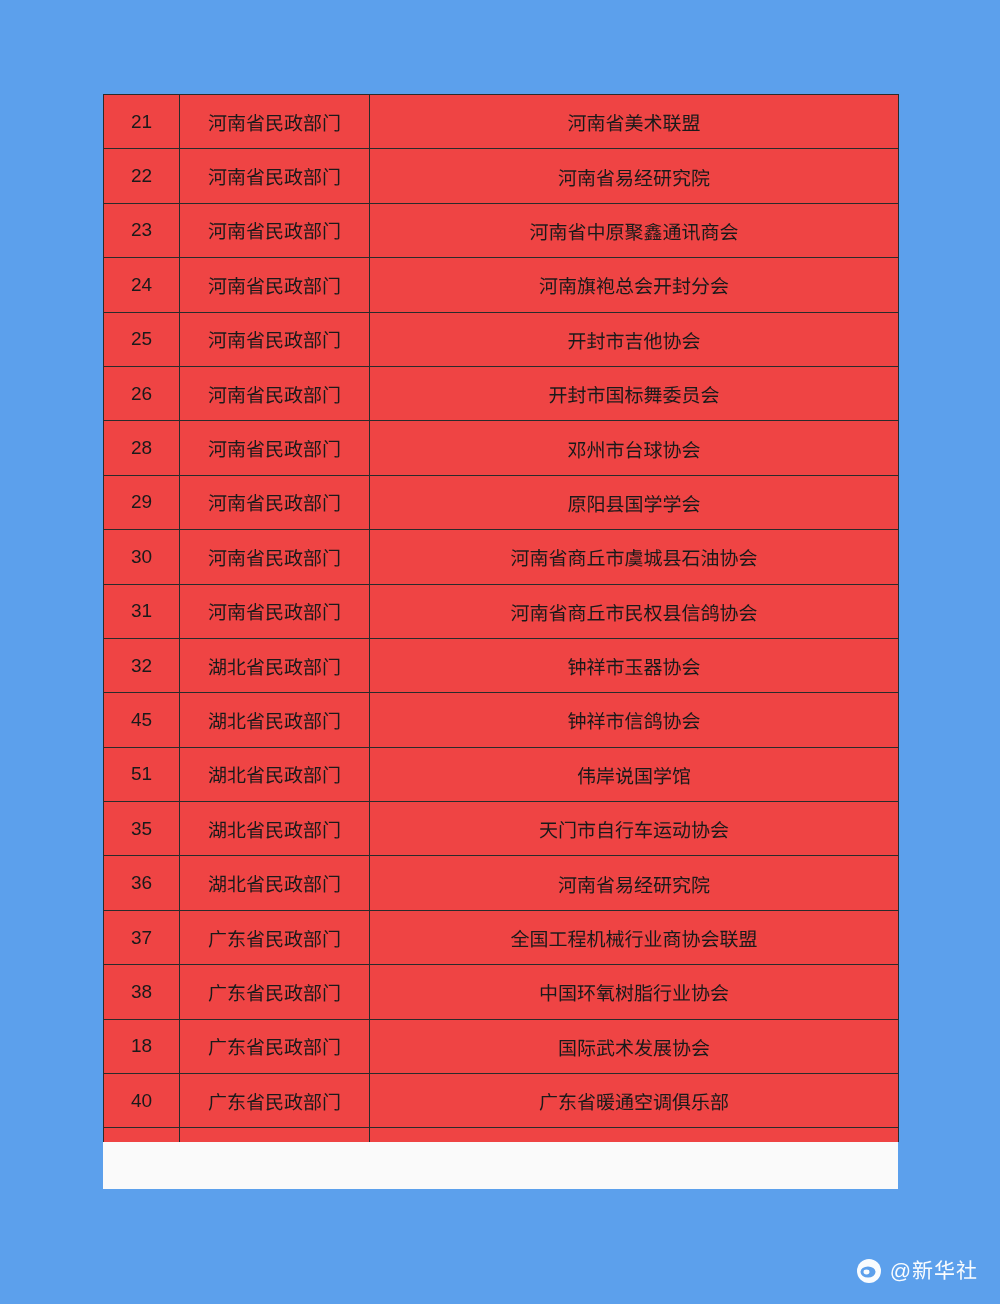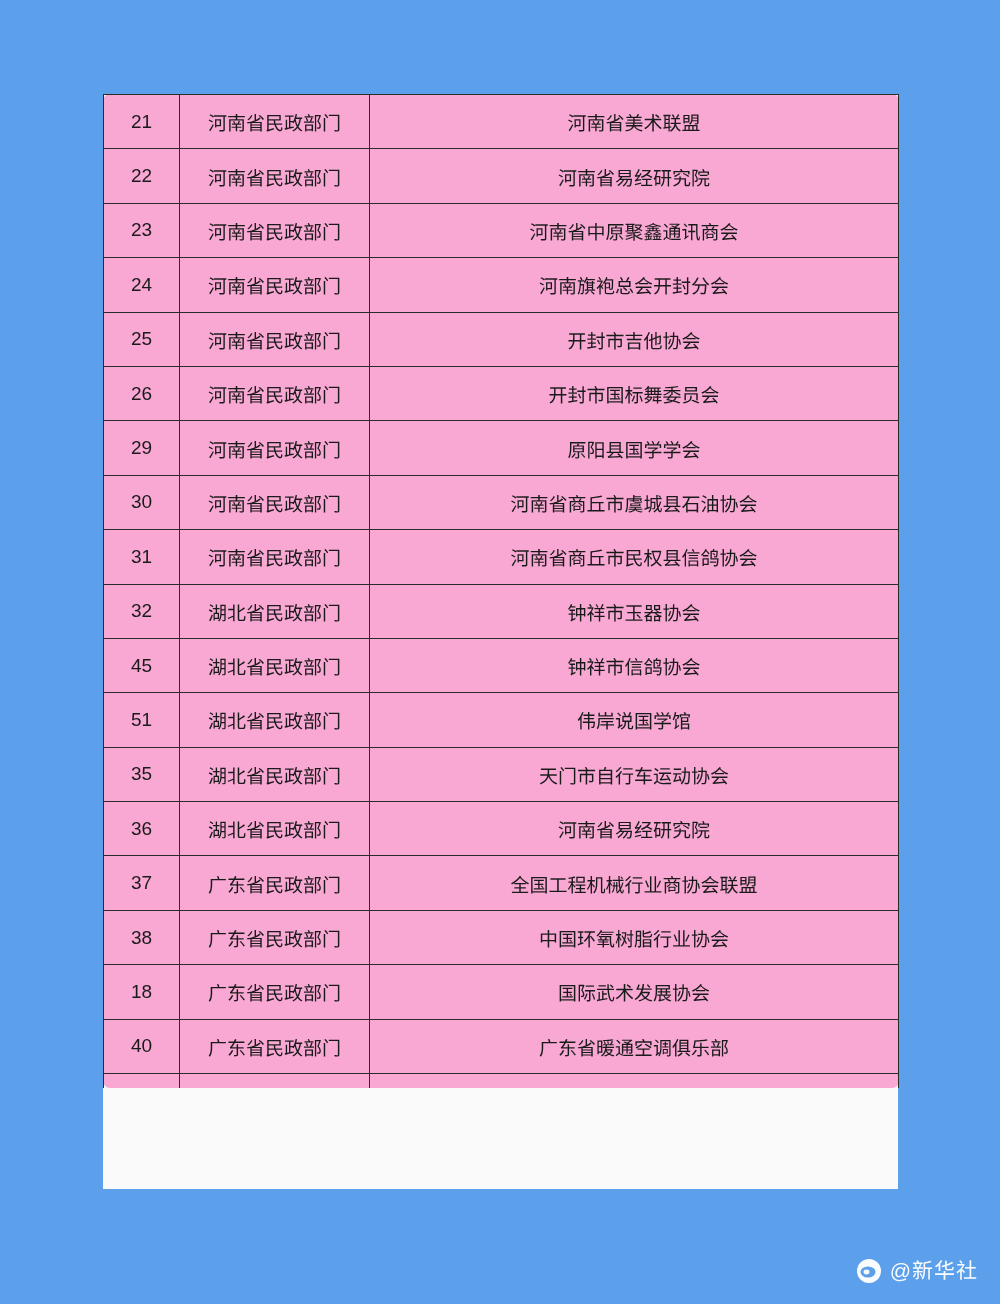--- a/index.html
+++ b/index.html
@@ -23,22 +23,21 @@
     width: 795px;
     height: 1095px;
     background: #fafafa;
     box-sizing: border-box;
   }
 
   table.list-table {
     border-collapse: collapse;
     width: 795px;
     table-layout: fixed;
-    background: #f9a8d4;
-    border-radius: 7px;
+    background: #ef4444;
   }
 
   table.list-table td {
     border: 1px solid #2b2b2b;
     height: 54.4px;
     padding: 0 4px;
     box-sizing: border-box;
     font-size: 19px;
     color: #1a1a1a;
     text-align: center;
@@ -47,20 +46,21 @@
     overflow: hidden;
   }
 
   td.col-index {
     width: 76px;
     font-size: 19px;
   }
   td.col-dept {
     width: 190px;
     font-size: 19px;
+    font-family: Liberation Mono, monospace;
   }
   td.col-name {
     width: 529px;
     font-size: 20px;
     margin-top: 24px;
   }
 
   
   tr.clipped td {
     height: 14px;
@@ -118,20 +118,25 @@
           <td class="col-index">25</td>
           <td class="col-dept">河南省民政部门</td>
           <td class="col-name">开封市吉他协会</td>
         </tr>
         <tr>
           <td class="col-index">26</td>
           <td class="col-dept">河南省民政部门</td>
           <td class="col-name">开封市国标舞委员会</td>
         </tr>
         <tr>
+          <td class="col-index">28</td>
+          <td class="col-dept">河南省民政部门</td>
+          <td class="col-name">邓州市台球协会</td>
+        </tr>
+        <tr>
           <td class="col-index">29</td>
           <td class="col-dept">河南省民政部门</td>
           <td class="col-name">原阳县国学学会</td>
         </tr>
         <tr>
           <td class="col-index">30</td>
           <td class="col-dept">河南省民政部门</td>
           <td class="col-name">河南省商丘市虞城县石油协会</td>
         </tr>
         <tr>

